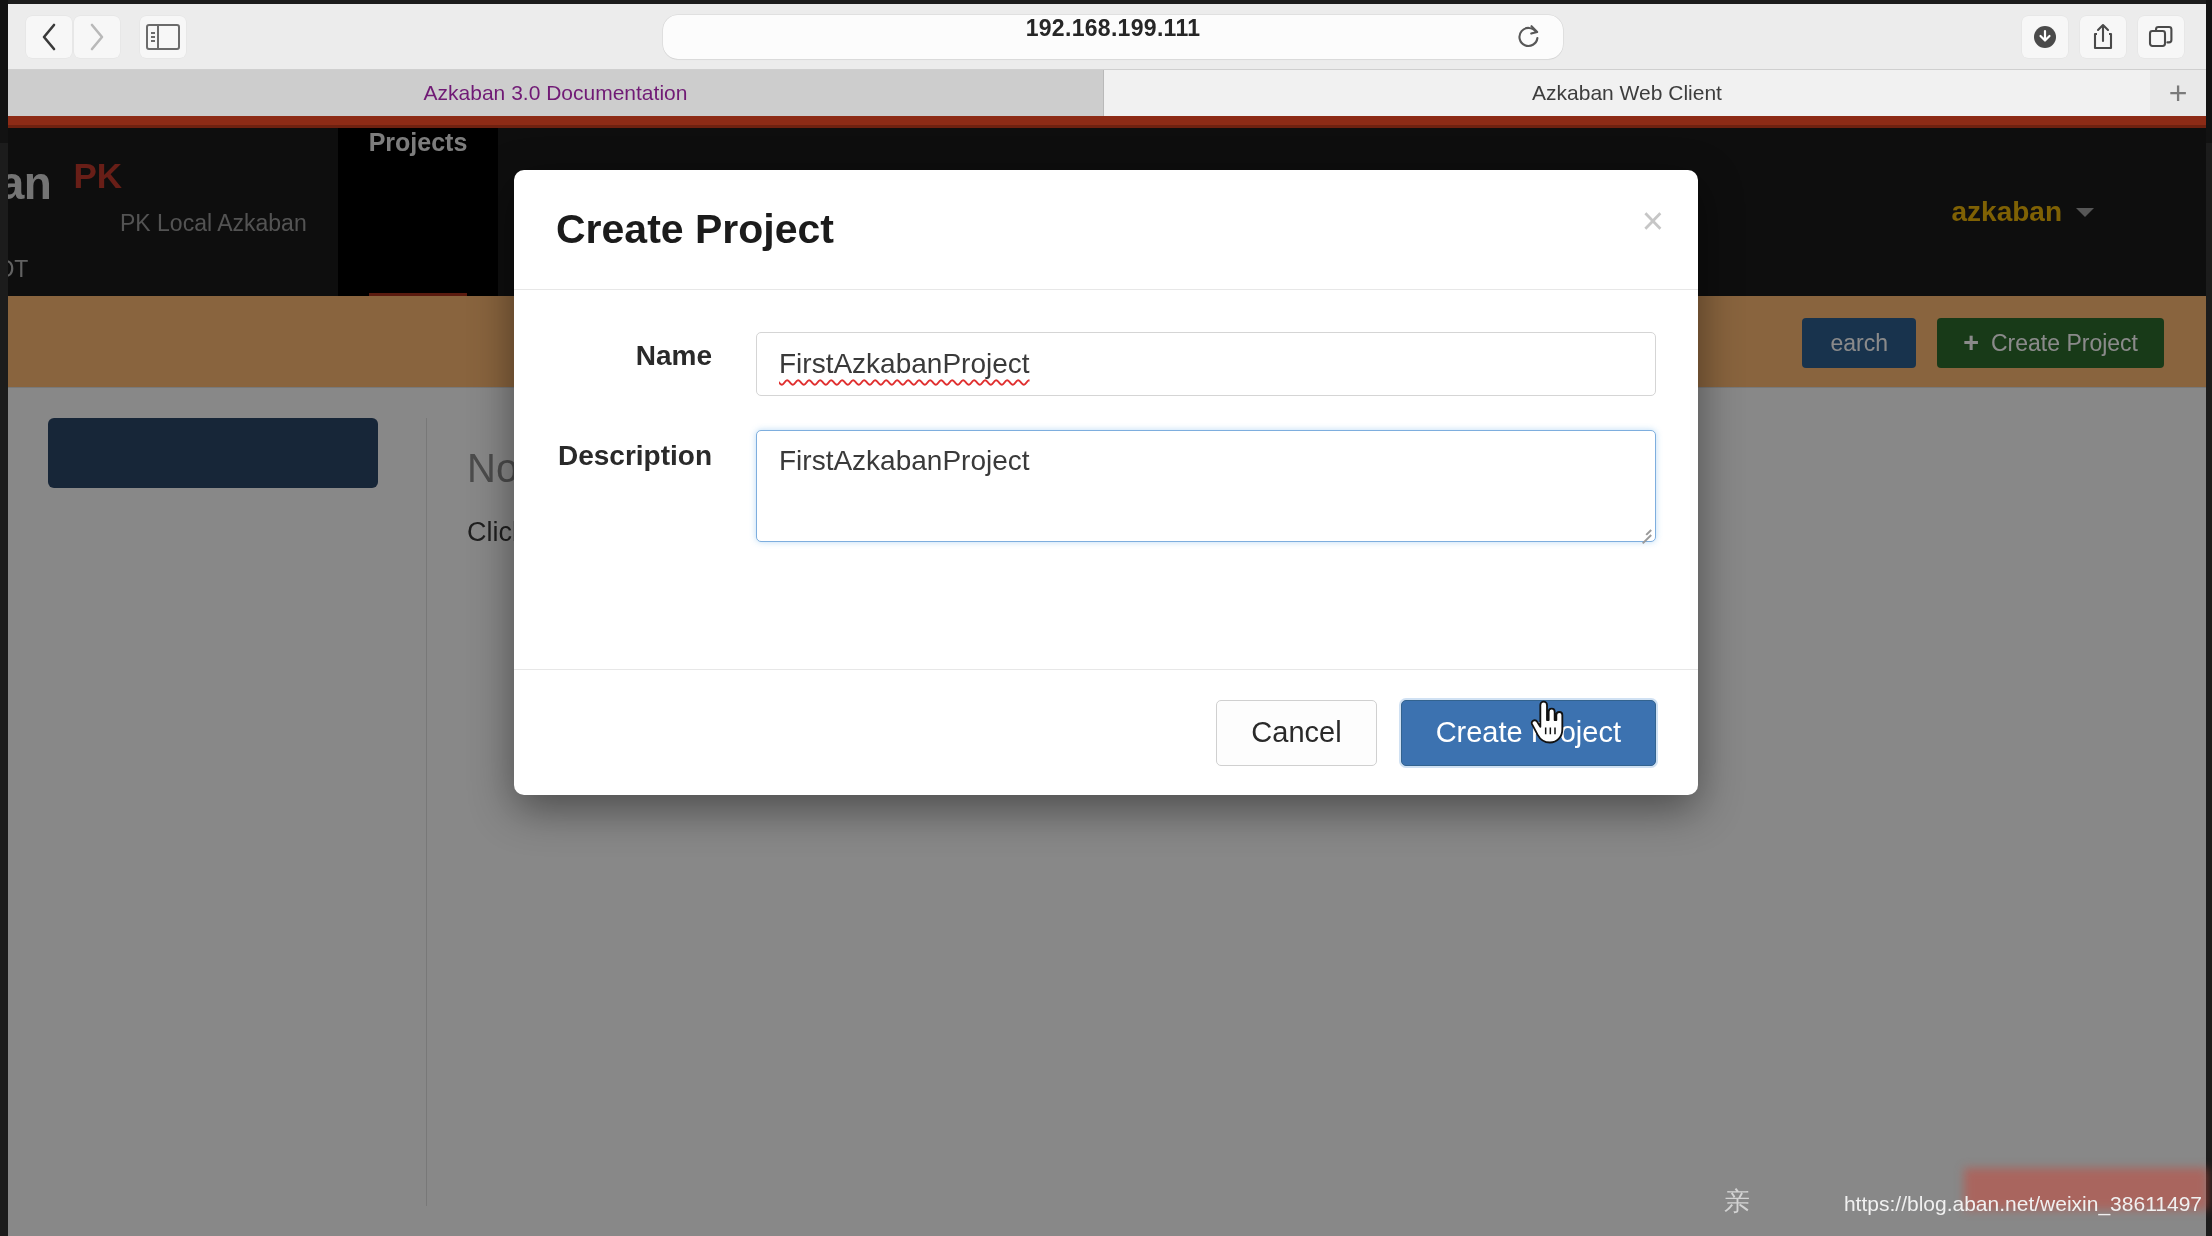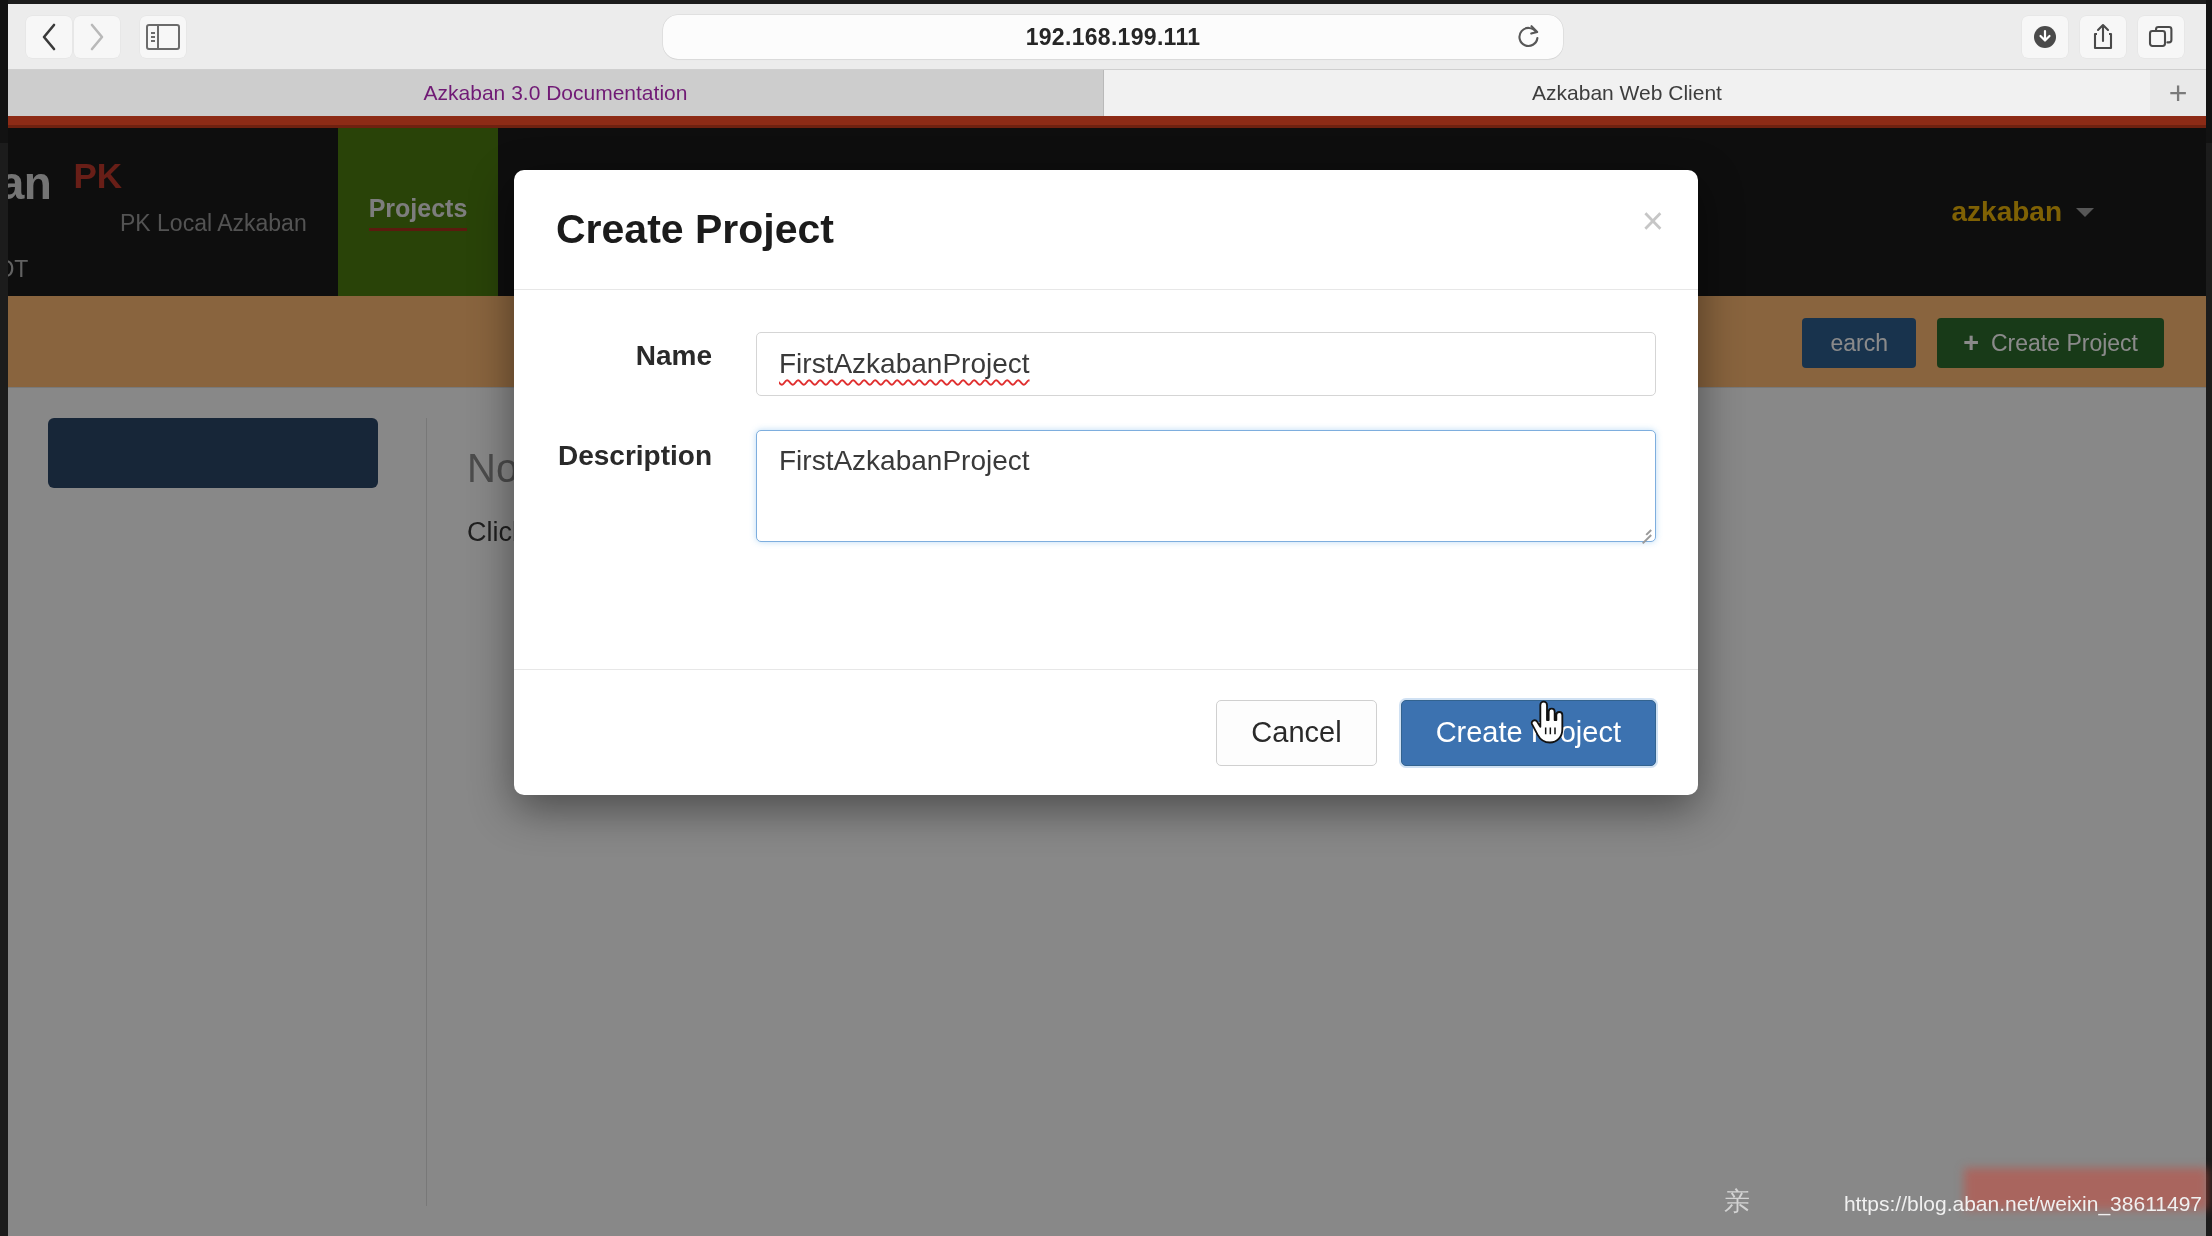--- a/index.html
+++ b/index.html
@@ -26,21 +26,21 @@
     margin-right: 2px; box-shadow: 0 0 0 0.5px rgba(0,0,0,0.04);
   }
   .chrome-btn.gap { margin-left: 18px; }
   .chevron { display: block; }
   .sidebar-toggle-box { width: 34px; height: 26px; border: 2.4px solid #6b6b6b; border-radius: 3px; display: flex; }
   .sidebar-toggle-left { width: 11px; border-right: 2.4px solid #6b6b6b; display: flex; flex-direction: column; justify-content: center; align-items: center; gap: 2px; }
   .sidebar-toggle-left i { display: block; width: 4px; height: 2px; background: #6b6b6b; }
   .url-field {
     position: absolute; left: 655px; top: 11px; width: 900px; height: 44px;
     background: #fcfcfc; border-radius: 15px; box-shadow: 0 0 0 0.5px #d3d3d3, 0 1px 1px rgba(0,0,0,0.05);
-    display: flex; align-items: center; justify-content: center;
+    display: flex; justify-content: center;
   }
   .url-text { font-size: 23px; font-weight: bold; color: #262626; letter-spacing: 0.3px; }
   .reload-icon { position: absolute; right: 22px; top: 50%; transform: translateY(-50%); }
   .right-group { position: absolute; right: 20px; top: 12px; display: flex; align-items: center; gap: 10px; }
 
   
   .tabbar {
     position: absolute; left: 8px; top: 70px; width: 2198px; height: 46px;
     display: flex; align-items: stretch; background: #e6e6e6;
   }
@@ -60,22 +60,22 @@
   
   .page { position: absolute; left: 8px; top: 128px; width: 2198px; height: 1108px; background: #fbfbfb; overflow: hidden; }
   .az-nav { position: relative; height: 168px; background: #1b1b1b; }
   .az-brand { position: absolute; left: -62px; top: 28px; display: flex; align-items: flex-start; }
   .az-logo { font-size: 46px; font-weight: bold; color: #d6d6d6; letter-spacing: -0.5px; }
   .az-pk { font-size: 35px; font-weight: bold; color: #c0392b; margin-left: 22px; }
   .az-sub { position: absolute; left: 112px; top: 82px; font-size: 23px; color: #9a9a9a; }
   .az-iot { position: absolute; left: -18px; top: 128px; font-size: 23px; color: #b5b5b5; }
   .az-navitem {
     position: absolute; left: 330px; top: 0; height: 168px; width: 160px;
-    display: flex; align-items: center; justify-content: center;
-    background: #4d7c0f;
+    display: flex; justify-content: center;
+    background: #000000;
   }
   .az-navitem span { font-size: 25px; font-weight: bold; color: #e8e8e8; position: relative; padding-bottom: 8px; }
   .az-navitem span::after { content: ""; position: absolute; left: 0; right: 0; bottom: 0; height: 3px; background: #a8321c; }
   .az-user { position: absolute; right: 112px; top: 50%; transform: translateY(-50%); display: flex; align-items: center; gap: 14px; }
   .az-user-name { font-size: 28px; color: #eab308; font-weight: bold; }
   .caret-down { width: 0; height: 0; border-left: 9px solid transparent; border-right: 9px solid transparent; border-top: 9px solid #a0a0a0; }
 
   .az-toolbar { position: relative; height: 92px; background: #fdba74; border-bottom: 1px solid #e0e0e0; }
   .az-search-btn {
     position: absolute; right: 290px; top: 22px; height: 50px; padding: 0 28px;

